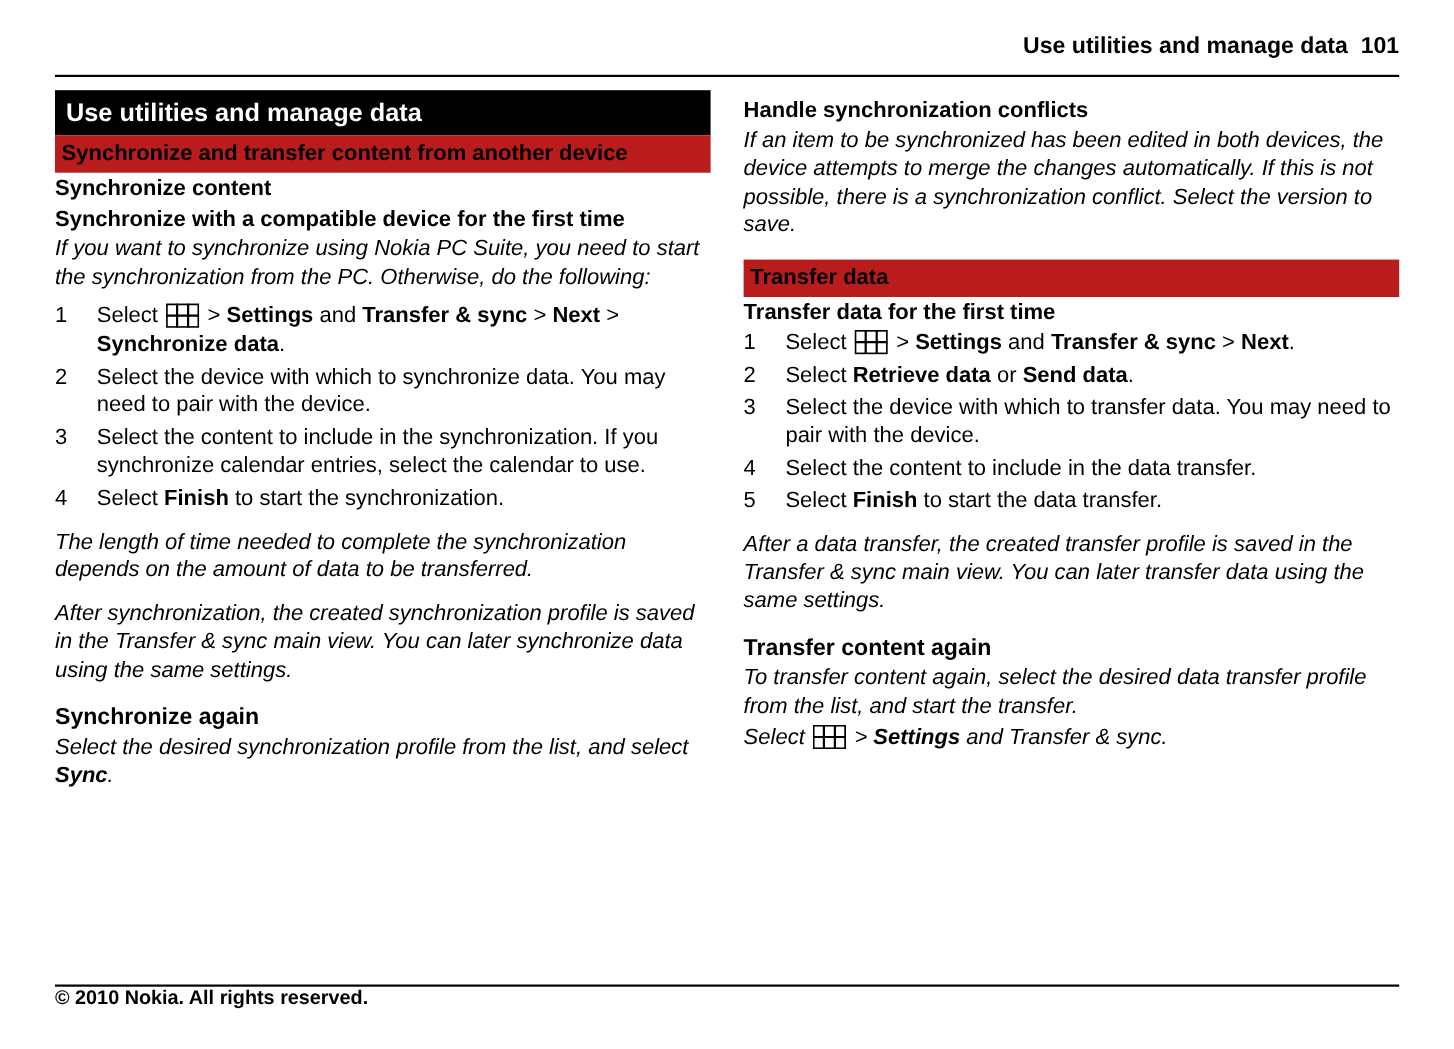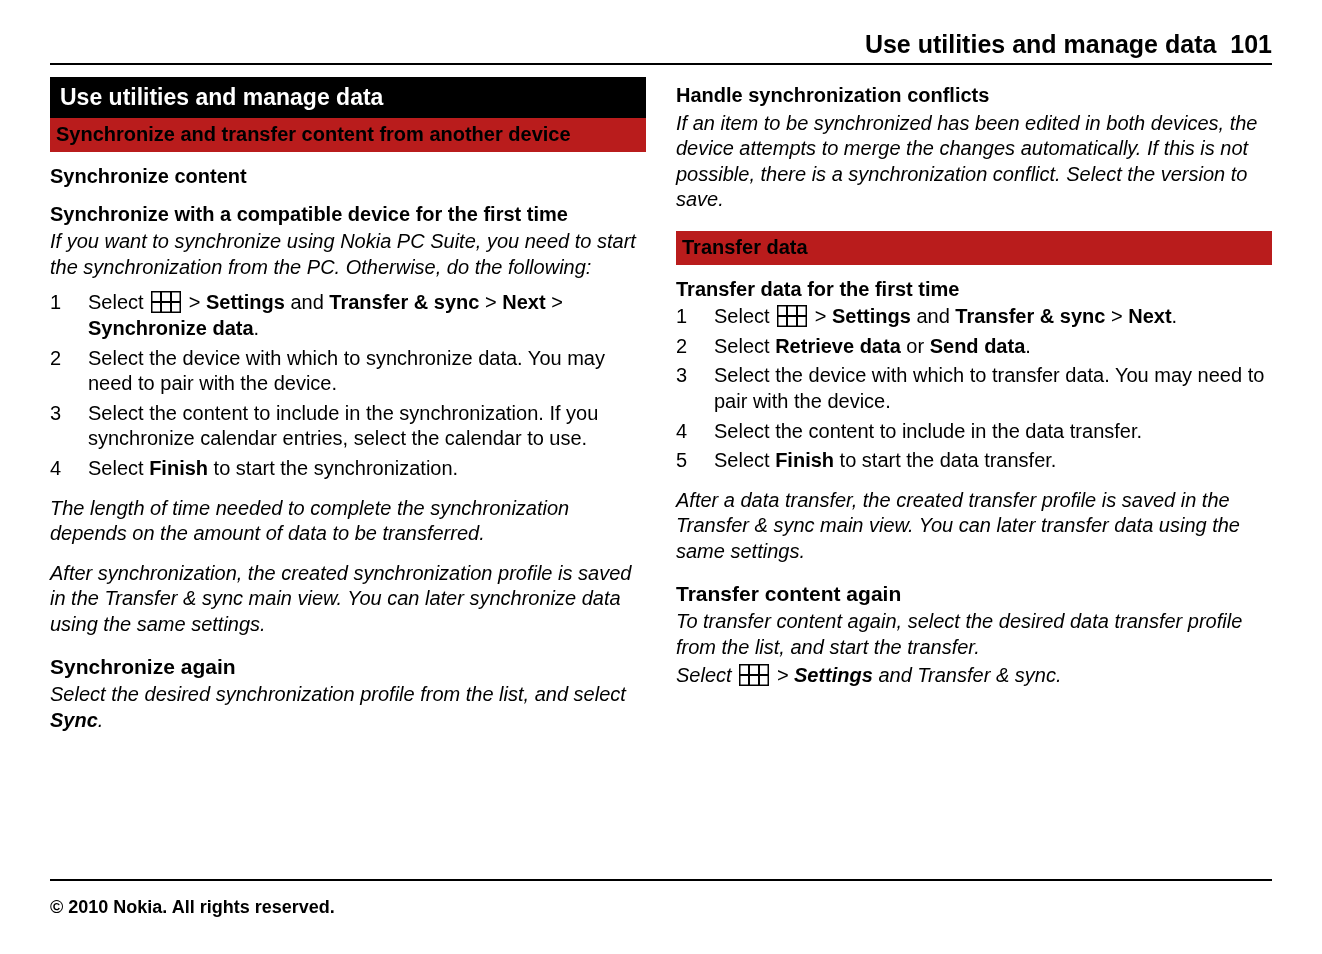--- a/index.html
+++ b/index.html
@@ -9,25 +9,25 @@
     width: 1322px;
     height: 954px;
     overflow: hidden;
     color: #000;
   }
   .page {
     padding: 30px 50px 0 50px;
   }
   .header {
     border-bottom: 2px solid #000;
-    padding-bottom: 4px;
+    padding-bottom: 14px;
     margin-bottom: 12px;
     text-align: right;
     font-weight: bold;
-    font-size: 25px;
+    font-size: 21px;
   }
   .columns {
     display: flex;
     gap: 30px;
   }
   .col {
     flex: 1;
     font-size: 20px;
     line-height: 1.28;
   }
@@ -45,21 +45,21 @@
     font-size: 20px;
     padding: 4px 6px;
     margin-top: 0;
   }
   .section-title.spaced {
     margin-top: 18px;
   }
   .sub-title {
     font-weight: bold;
     font-size: 20px;
-    margin-top: 12px;
+    margin-top: 2px;
   }
   .sub-heading {
     font-weight: bold;
     font-size: 21px;
     margin-top: 16px;
   }
   p { margin-top: 2px; font-style: italic; }
   p.spaced { margin-top: 14px; }
   ol.steps {
     list-style: none;
@@ -83,21 +83,21 @@
     vertical-align: text-bottom;
     margin: 0 2px;
   }
   .grid-icon svg { display: block; }
   .footer {
     position: absolute;
     left: 50px;
     bottom: 36px;
     border-top: 2px solid #000;
     width: 1222px;
-    padding-top: 16px;
+    padding-top: 0;
     font-weight: bold;
     font-size: 18px;
   }
 </style>
 </head>
 <body>
 
 <div class="page">
 
   <div class="header">

